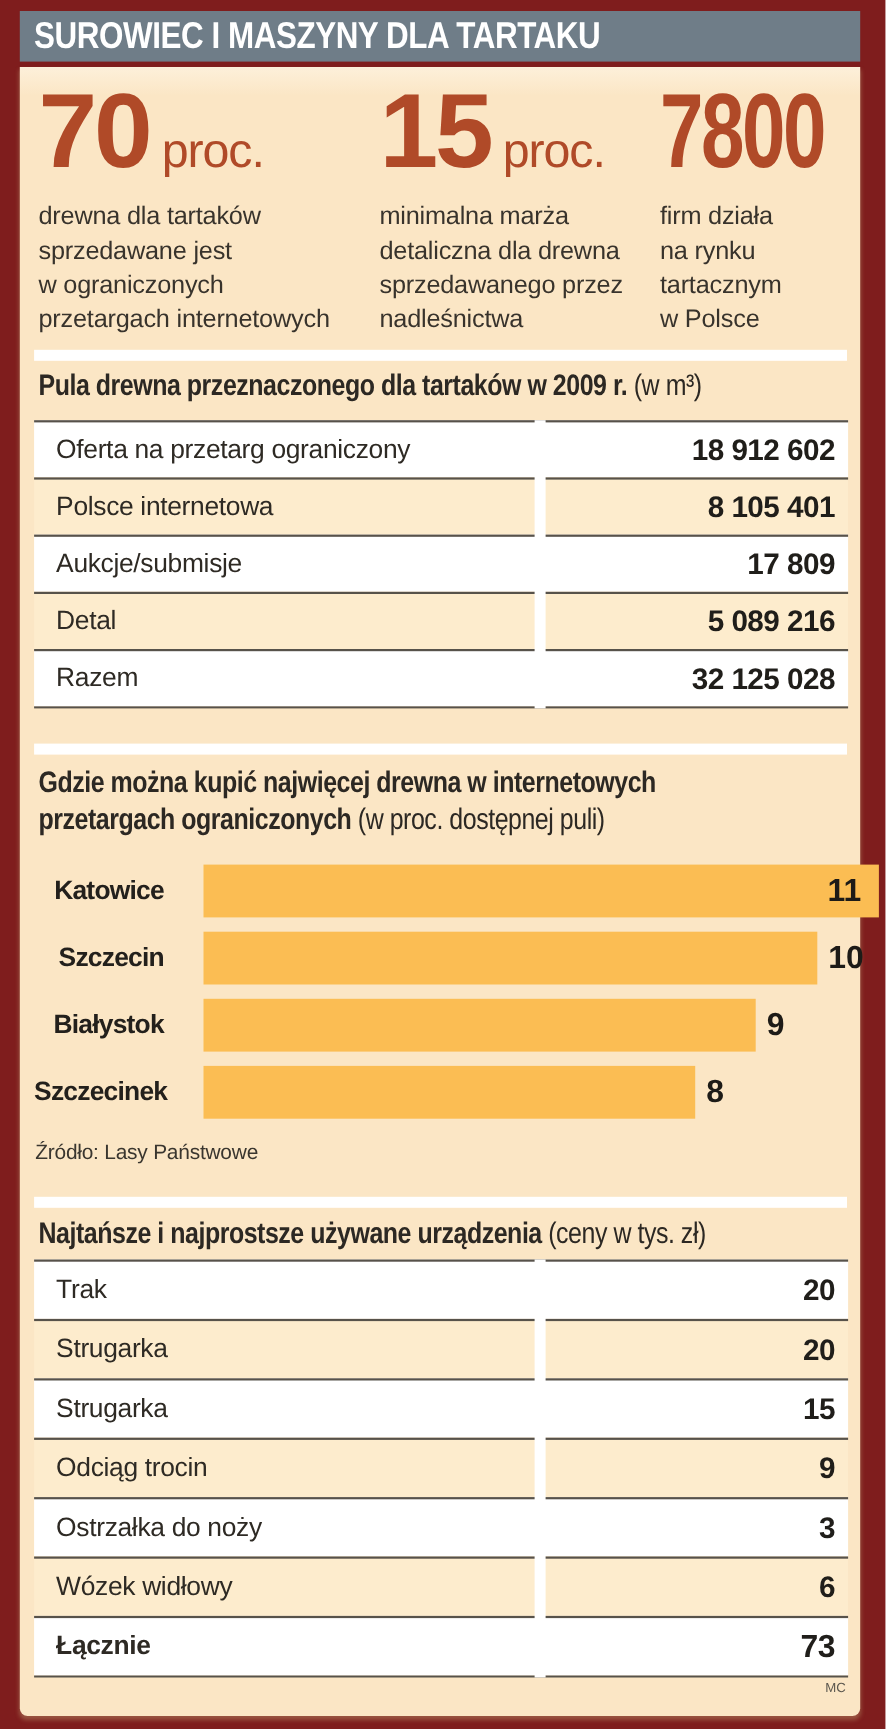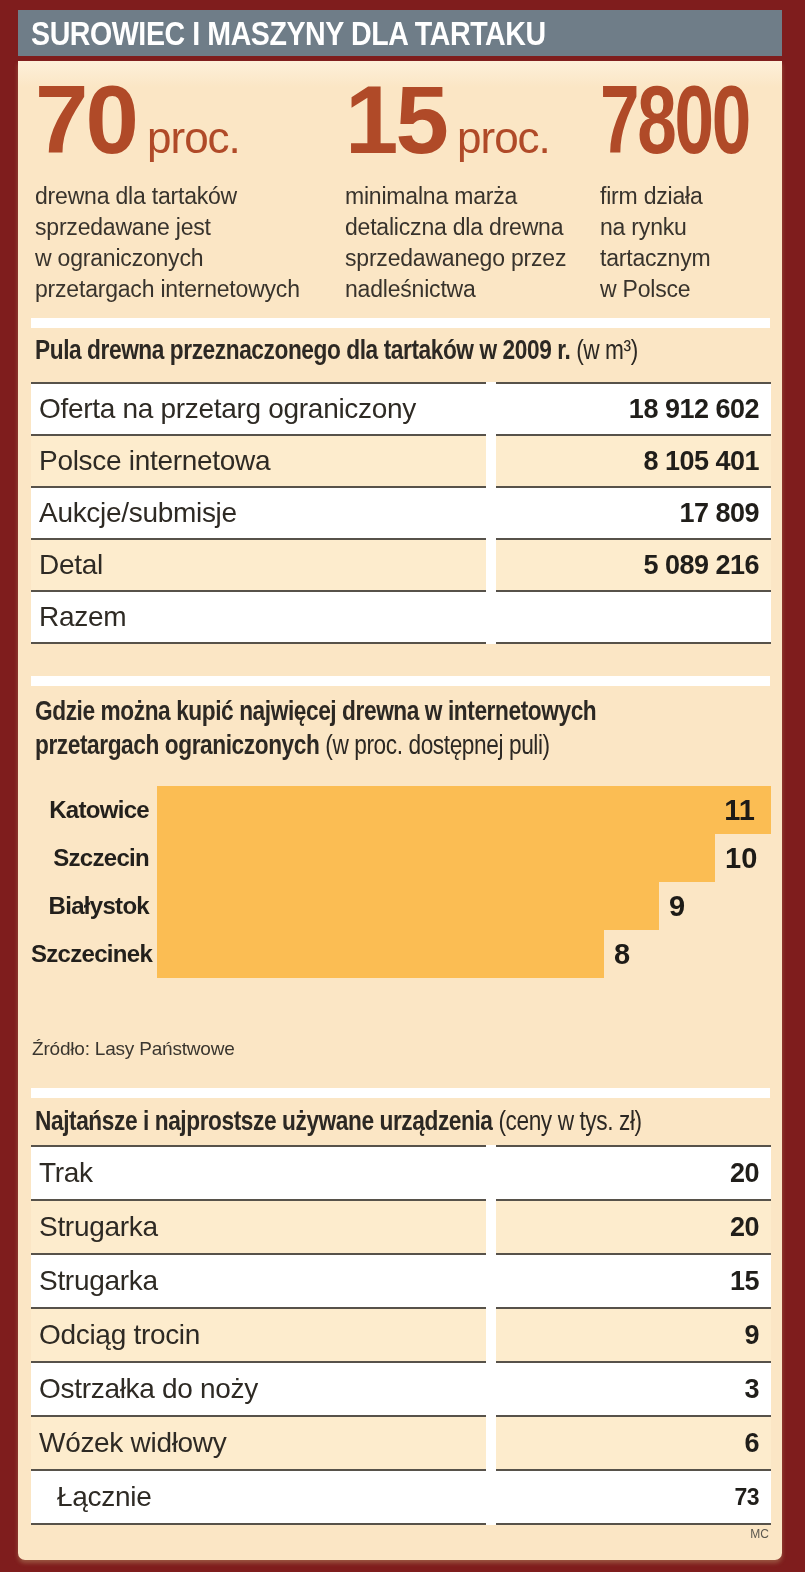--- a/index.html
+++ b/index.html
@@ -37,30 +37,30 @@
   .sec-title .tb{font-weight:bold;letter-spacing:-0.5px;}
   .sec-title .tl{font-weight:normal;letter-spacing:-0.5px;}
 
   
   .tbl{position:absolute;left:13px;width:740px;border-bottom:2px solid var(--line,#57524a);}
   #wood-table{top:321px}#devices-table{top:1084px}
   .trow{display:flex;align-items:center;border-top:2px solid var(--line,#57524a);background:#ffffff;}
   #wood-table .trow{height:50px}
   #devices-table .trow{height:52px}
   .trow:nth-child(even){background:var(--stripe,#fdeccd);}
-  .tlabel{flex:1;padding-left:8px;font-size:28px;letter-spacing:-0.3px;color:#2e2a24;white-space:nowrap;}
+  .tlabel{flex:1;padding-left:20px;font-size:24px;letter-spacing:-0.3px;color:#2e2a24;white-space:nowrap;}
   .tvalue{width:270px;text-align:right;padding-right:12px;font-size:27px;font-weight:bold;
           letter-spacing:-0.5px;color:#201e1a;}
-  .trow.total .tlabel{font-weight:normal;margin-left:18px;}
-  .trow.total .tvalue{font-size:23px;}
+  .trow.total .tlabel{font-weight:bold;}
+  .trow.total .tvalue{font-size:29px;}
   .vgap{position:absolute;left:455px;top:0;bottom:-2px;width:10px;background:#ffffff;}
 
   
   #chart{position:absolute;left:13px;top:725px;width:740px;}
-  .brow{display:flex;height:48px;margin-bottom:0;}
+  .brow{display:flex;height:48px;margin-bottom:13px;gap:28px;}
   .blabel{width:118px;padding-right:8px;text-align:right;font-size:24px;font-weight:bold;
           letter-spacing:-0.7px;line-height:48px;color:#23201c;white-space:nowrap;}
   .barea{flex:1;position:relative;}
   .bar{position:absolute;left:0;top:0;height:48px;background:var(--bar,#fbbd53);}
   .bval{position:absolute;top:0;line-height:48px;font-size:29px;font-weight:bold;color:#1d1b17;}
 
   .source{position:absolute;left:14px;top:977px;font-size:19px;letter-spacing:-0.2px;color:#3a362f;}
   .credit{position:absolute;right:13px;top:1466px;font-size:12px;color:#5b574e;}
 </style>
 </head>
@@ -110,20 +110,21 @@
         <div class="trow">
           <div class="tlabel">Aukcje/submisje</div>
           <div class="tvalue">17 809</div>
         </div>
         <div class="trow">
           <div class="tlabel">Detal</div>
           <div class="tvalue">5 089 216</div>
         </div>
         <div class="trow">
           <div class="tlabel">Razem</div>
+          <div class="tvalue">32 125 028</div>
         </div>
         <div class="vgap"></div>
       </div>
 
     <div class="strip" id="strip2"></div>
     <div class="sec-title" id="t2"><span class="tb">Gdzie można kupić najwięcej drewna w internetowych
 przetargach ograniczonych</span><span class="tl"> (w proc. dostępnej puli)</span></div>
     <div id="chart">
         <div class="brow">
           <div class="blabel">Katowice</div>

